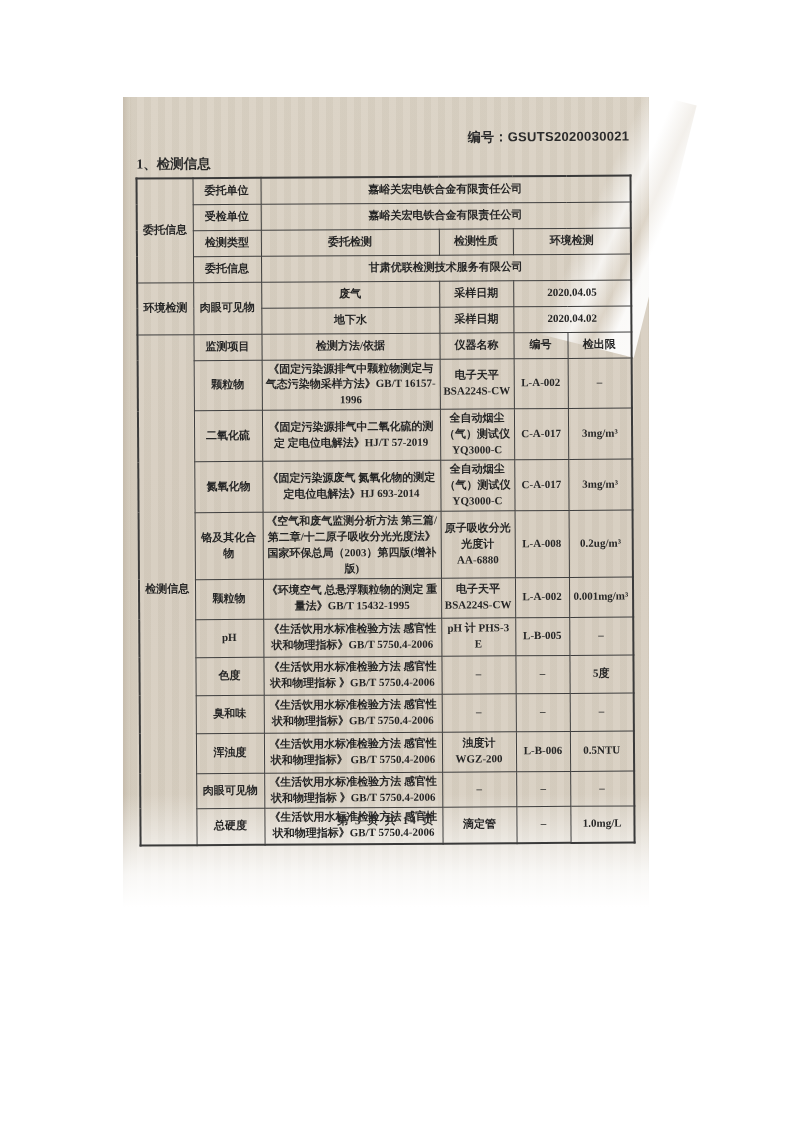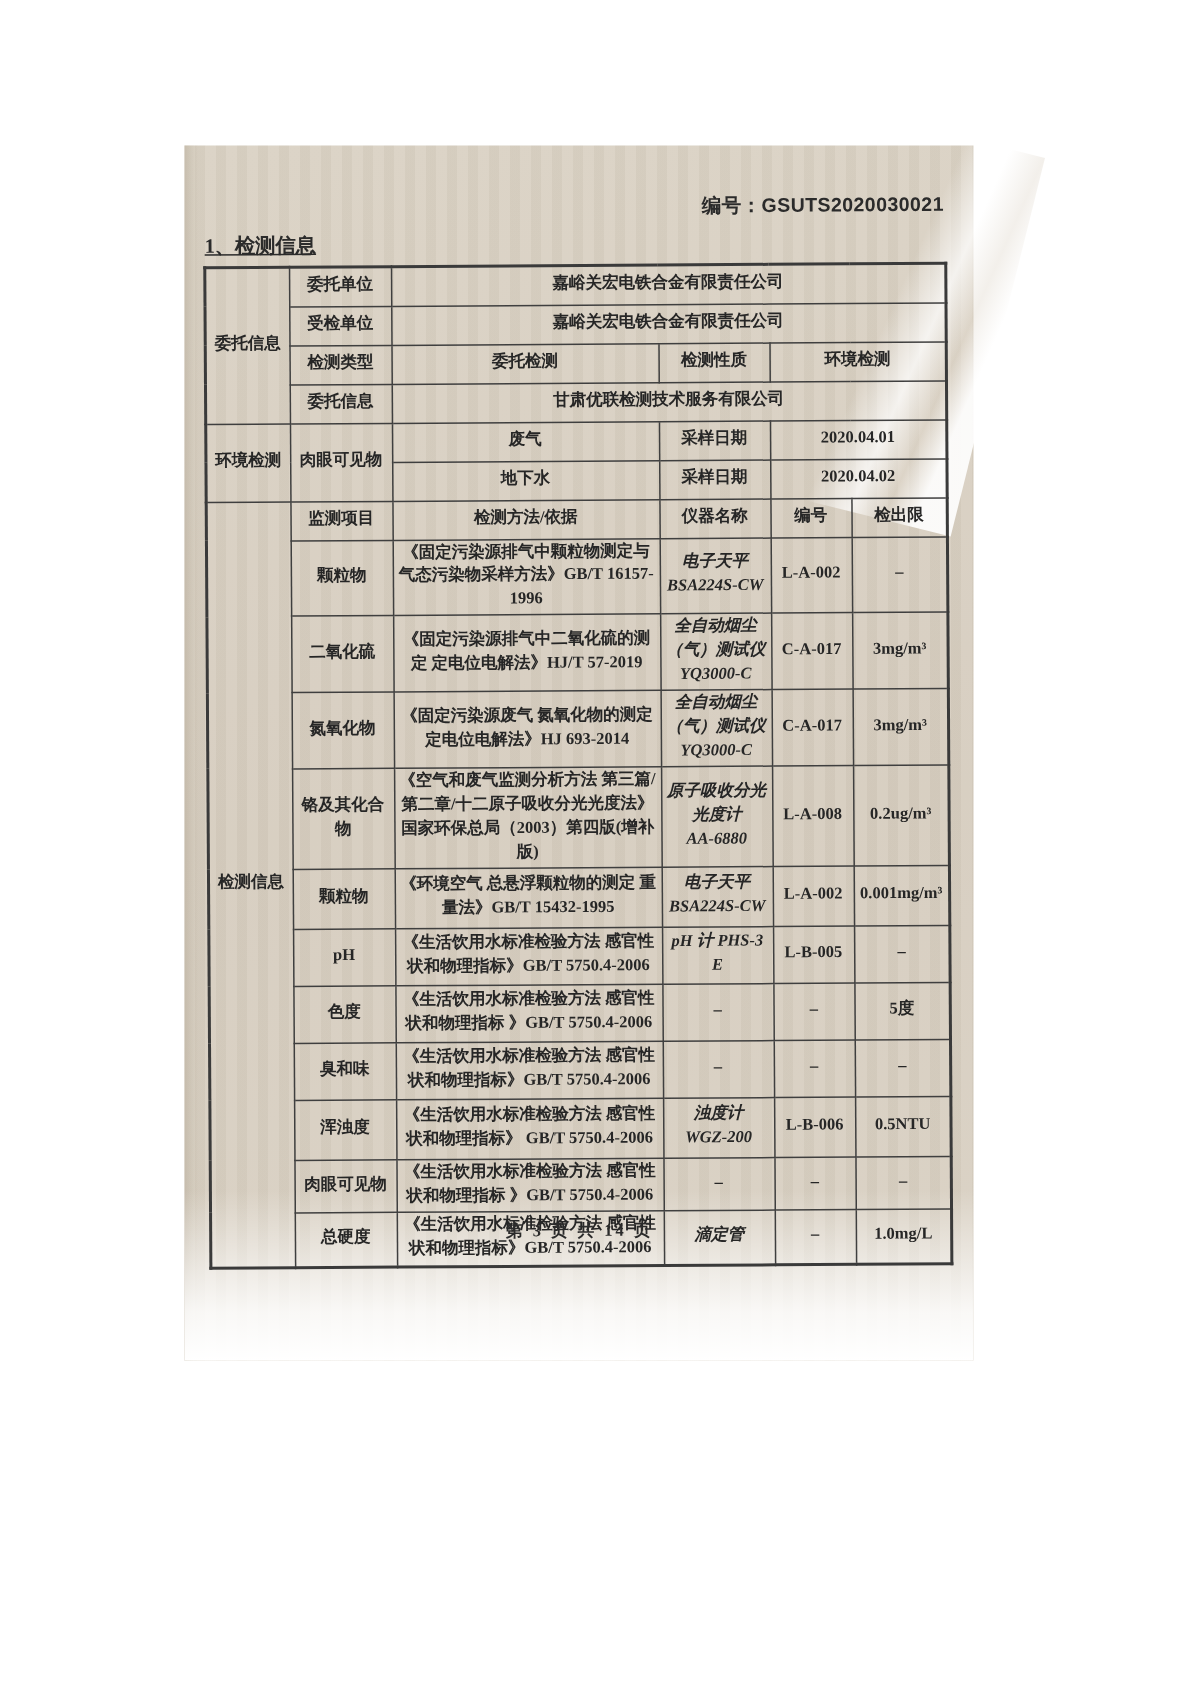--- a/index.html
+++ b/index.html
@@ -61,21 +61,20 @@
     font-weight: bold;
     letter-spacing: 0.3px;
     font-family: "Liberation Sans", "DejaVu Sans", sans-serif;
   }
   .sec-title {
     position: absolute;
     top: 57px;
     left: 15px;
     font-size: 13.5px;
     font-weight: bold;
-    text-decoration: underline;
   }
   table.info {
     position: absolute;
     left: 14px;
     top: 79px;
     width: 494px;
     border-collapse: collapse;
     table-layout: fixed;
     border: 2px solid #3a3a3a;
   }
@@ -90,21 +89,20 @@
     color: #262626;
     overflow: hidden;
   }
   td.method {
     word-break: break-all;
     padding: 1px 6px;
   }
   td.instr {
     white-space: pre-line;
     word-break: break-all;
-    font-style: italic;
   }
   .footer-line {
     position: absolute;
     top: 716px;
     left: 14px;
     width: 494px;
     text-align: center;
     font-size: 11px;
     font-weight: bold;
     letter-spacing: 2px;
@@ -149,21 +147,21 @@
           <tr style="height:26px">
             <td>委托信息</td>
             <td colspan="4">甘肃优联检测技术服务有限公司</td>
           </tr>
 
           <tr style="height:26px">
             <td rowspan="2">环境检测</td>
             <td rowspan="2">肉眼可见物</td>
             <td>废气</td>
             <td>采样日期</td>
-            <td colspan="2">2020.04.01</td>
+            <td colspan="2">2020.04.05</td>
           </tr>
           <tr style="height:26px">
             <td>地下水</td>
             <td>采样日期</td>
             <td colspan="2">2020.04.02</td>
           </tr>
 
           <tr style="height:26px">
             <td rowspan="12">检测信息</td>
             <td>监测项目</td>

